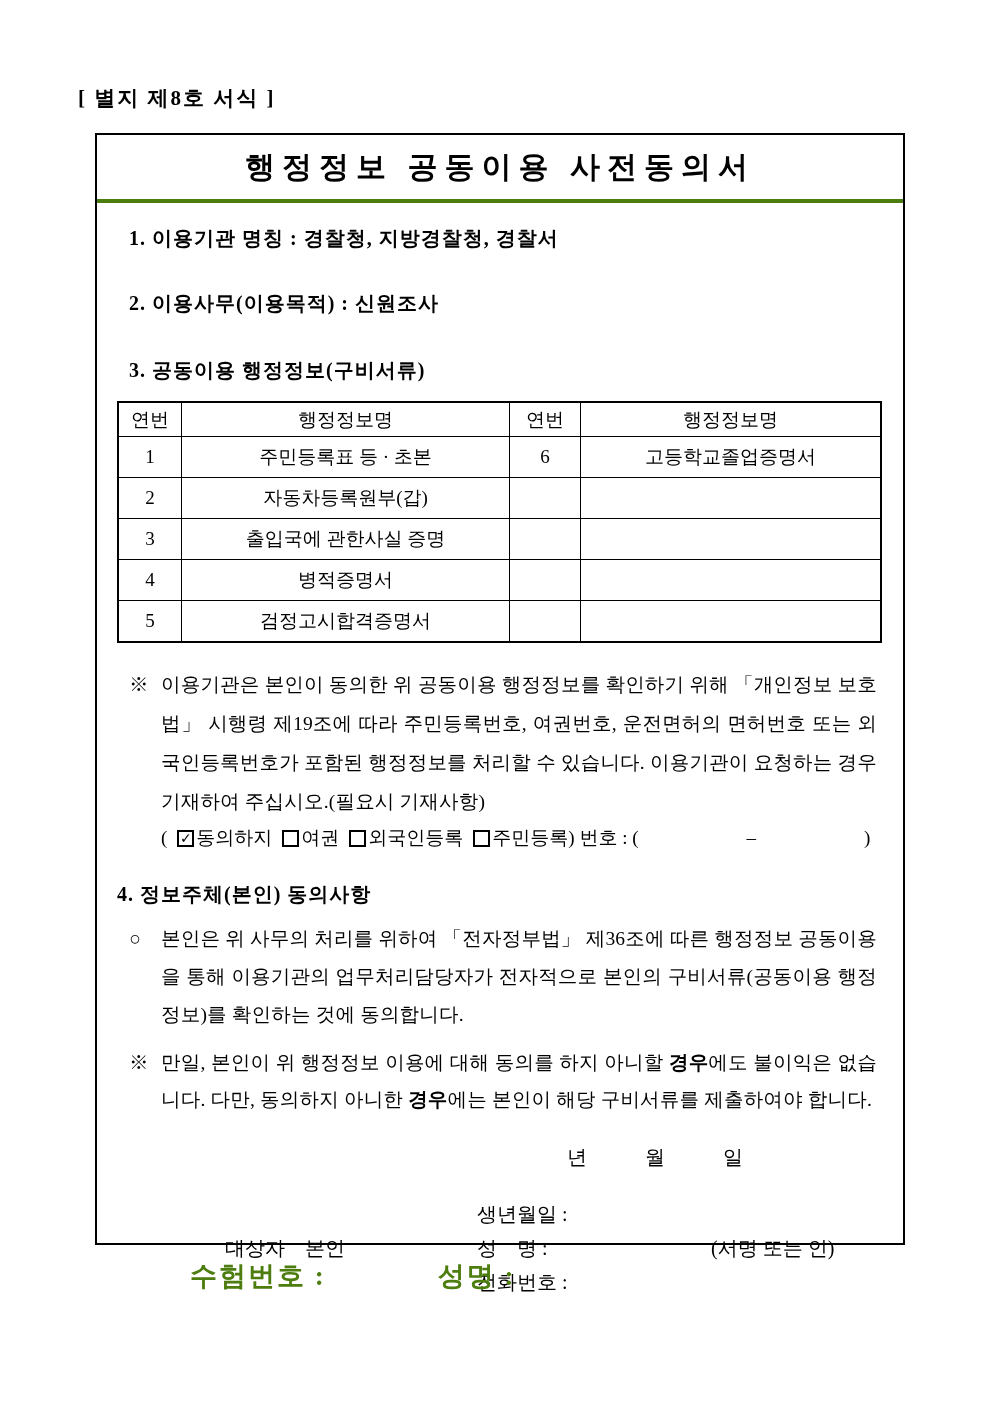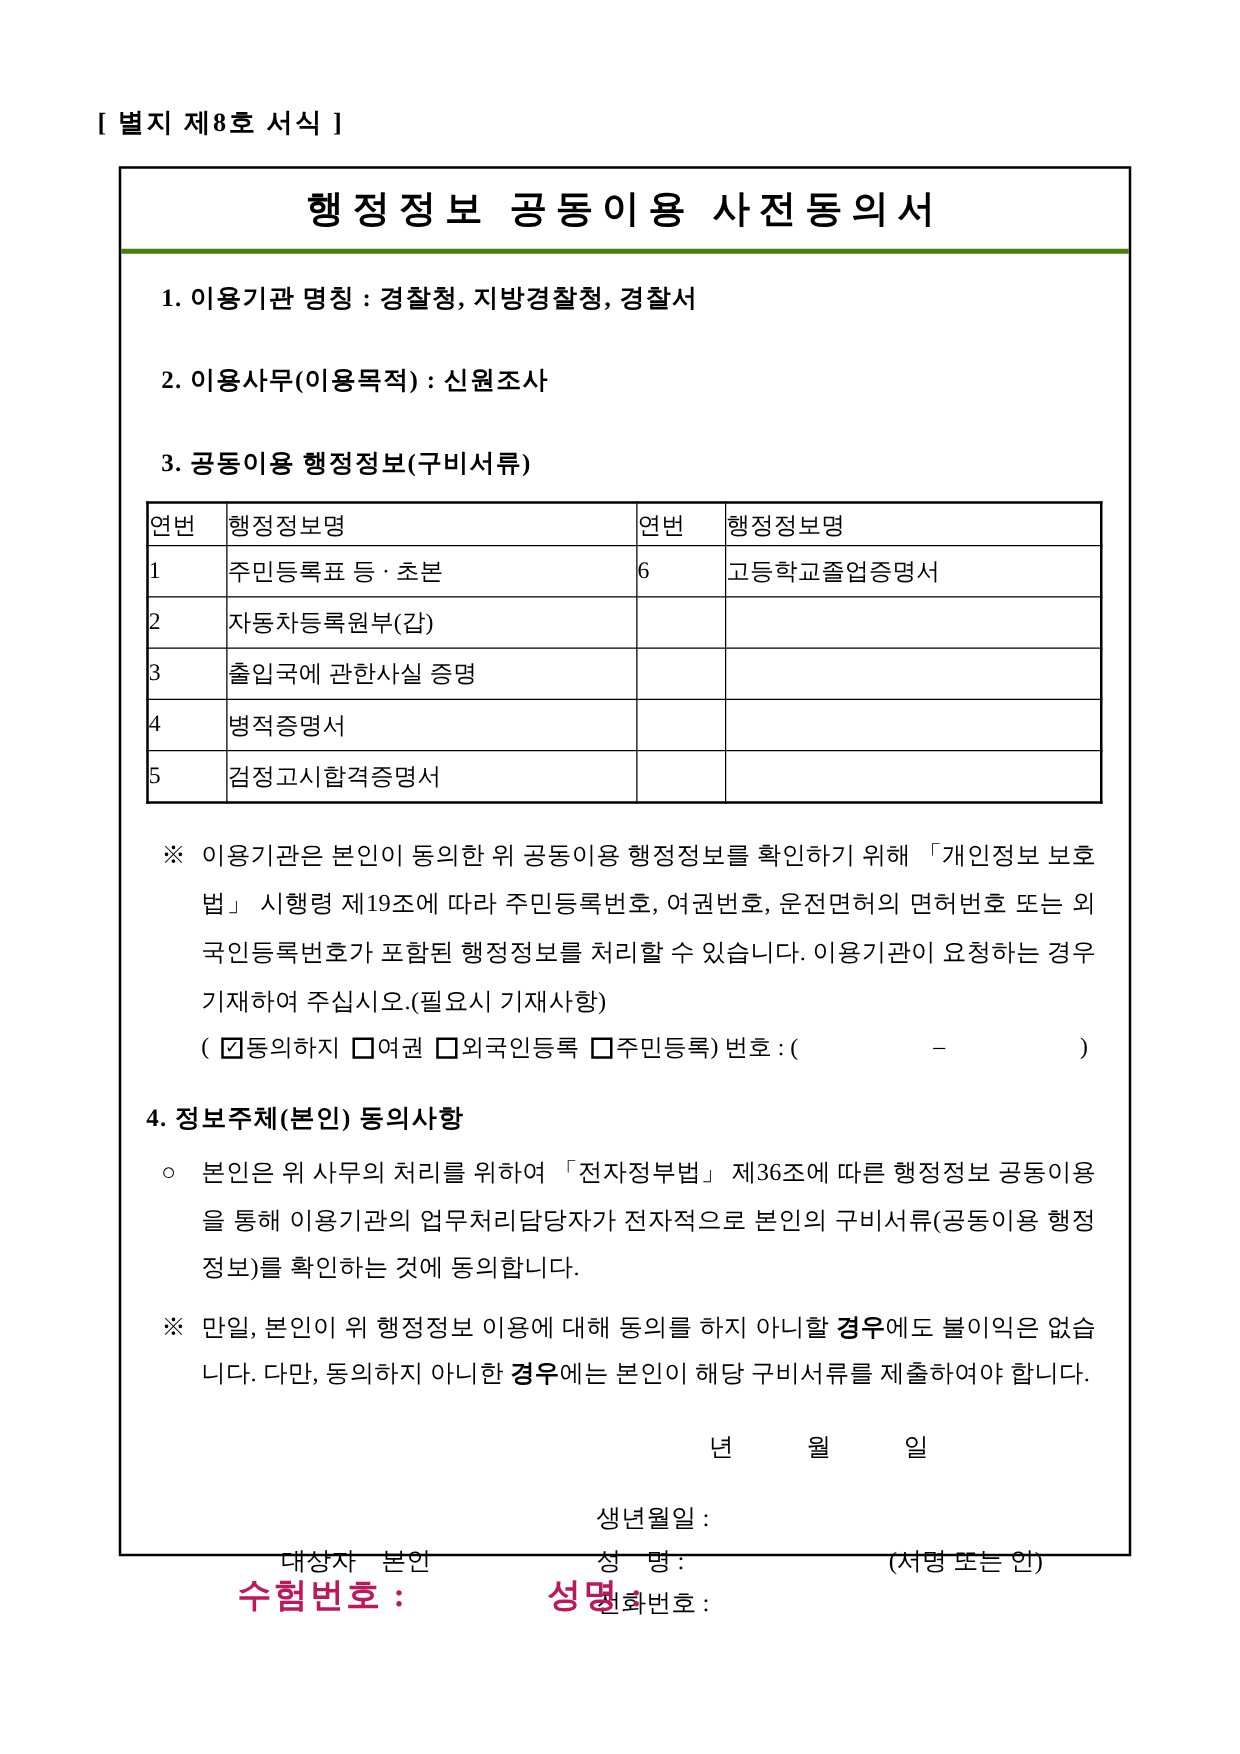--- a/index.html
+++ b/index.html
@@ -33,21 +33,21 @@
   .item-1 { margin-top:2px; }
   .item-2 { margin-top:38px; }
   .item-3 { margin-top:40px; }
 
   table.info-table {
     margin-top:17px; width:758px;
     border-collapse:collapse; border:2px solid #000;
     font-size:19px; table-layout:fixed;
   }
   .info-table th, .info-table td {
-    border:1px solid #000; text-align:left; font-weight:normal;
+    border:1px solid #000; text-align:center; font-weight:normal;
     padding:0; overflow:hidden;
   }
   .info-table th { height:33px; }
   .info-table td { height:40px; }
   .col-no   { width:62px; }
   .col-name { width:327px; }
   .col-no2  { width:70px; }
   .col-name2{ width:299px; }
 
   .para { display:flex; font-size:19.5px; line-height:39px; }
@@ -82,21 +82,21 @@
 
   .sig-block { margin-top:26px; font-size:20px; }
   .sig-row { display:flex; height:34px; align-items:center; }
   .sig-who { width:360px; padding-left:108px; box-sizing:border-box; white-space:pre; }
   .sig-label { width:234px; white-space:pre; }
   .sig-note { white-space:pre; }
 
   .footer-line {
     position:absolute; left:190px; top:1258px;
     display:flex; align-items:baseline;
-    color:#be185d; font-weight:bold; font-size:27px; letter-spacing:2px;
+    color:#4d7c0f; font-weight:bold; font-size:27px; letter-spacing:2px;
     font-family:"Liberation Serif", serif;
   }
   .footer-name { margin-left:112px; }
 </style>
 </head>
 <body>
 
 <div class="page">
 
   <div class="form-label">[ 별지 제8호 서식 ]</div>

